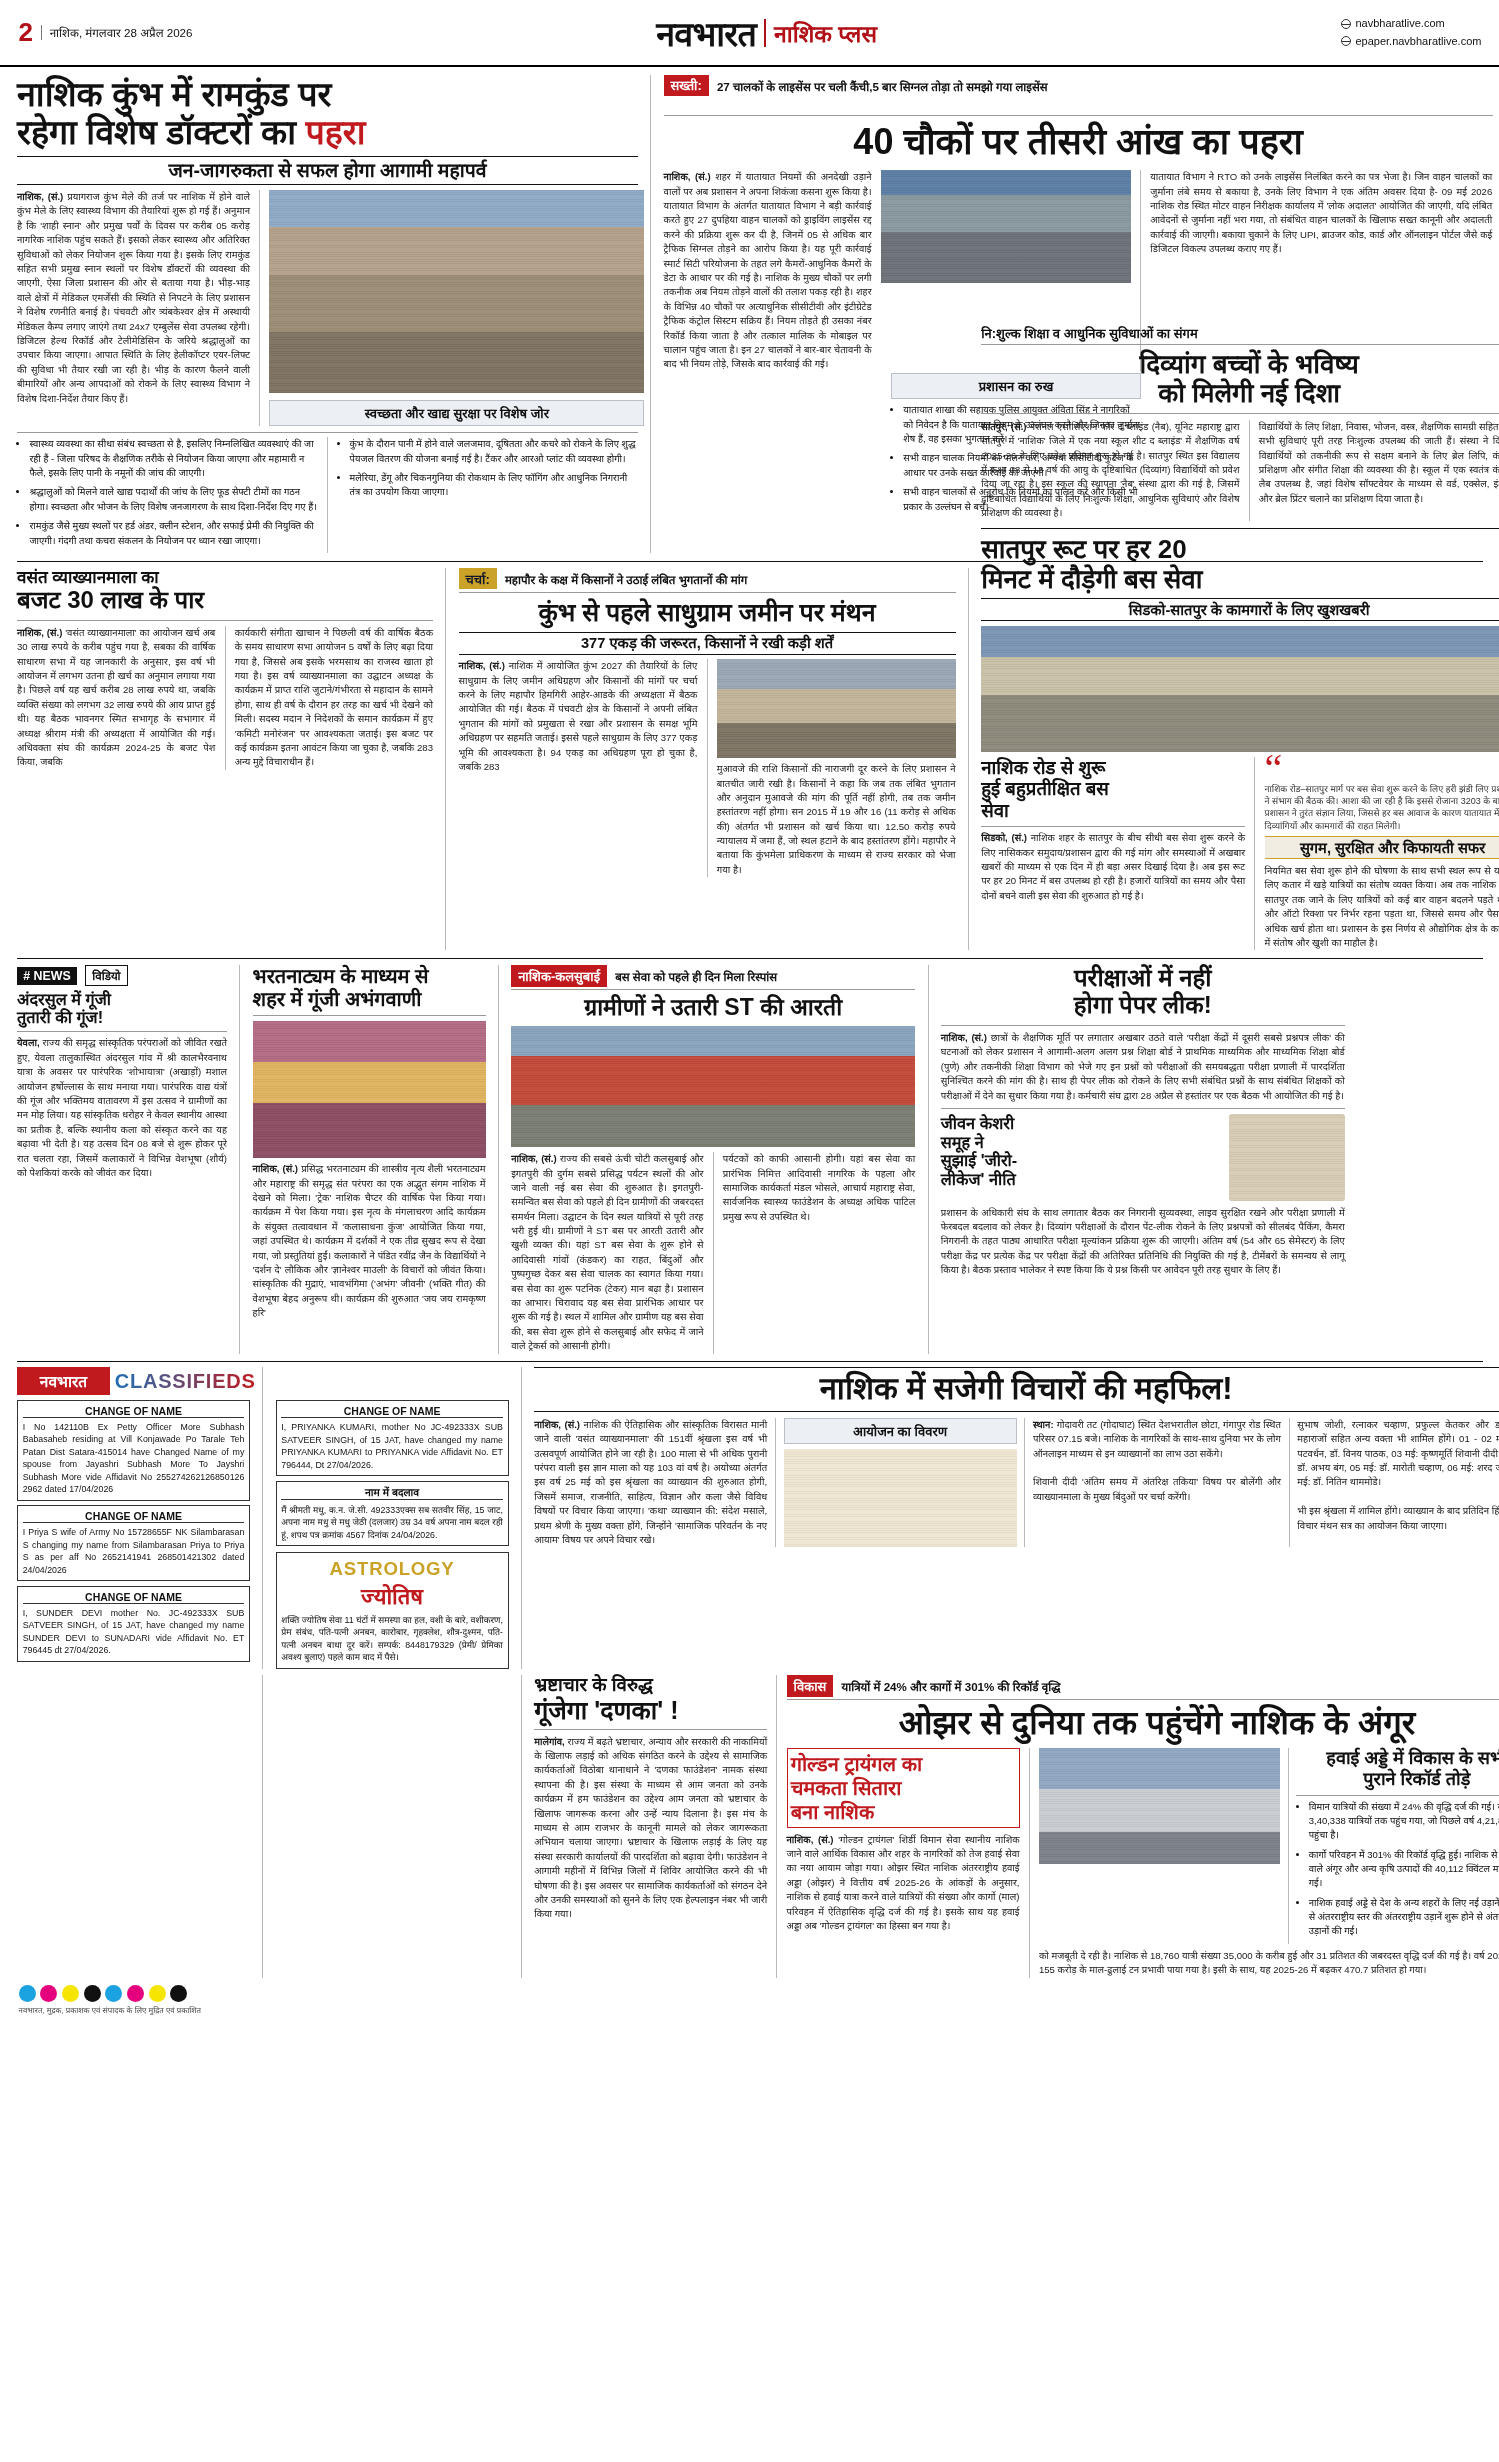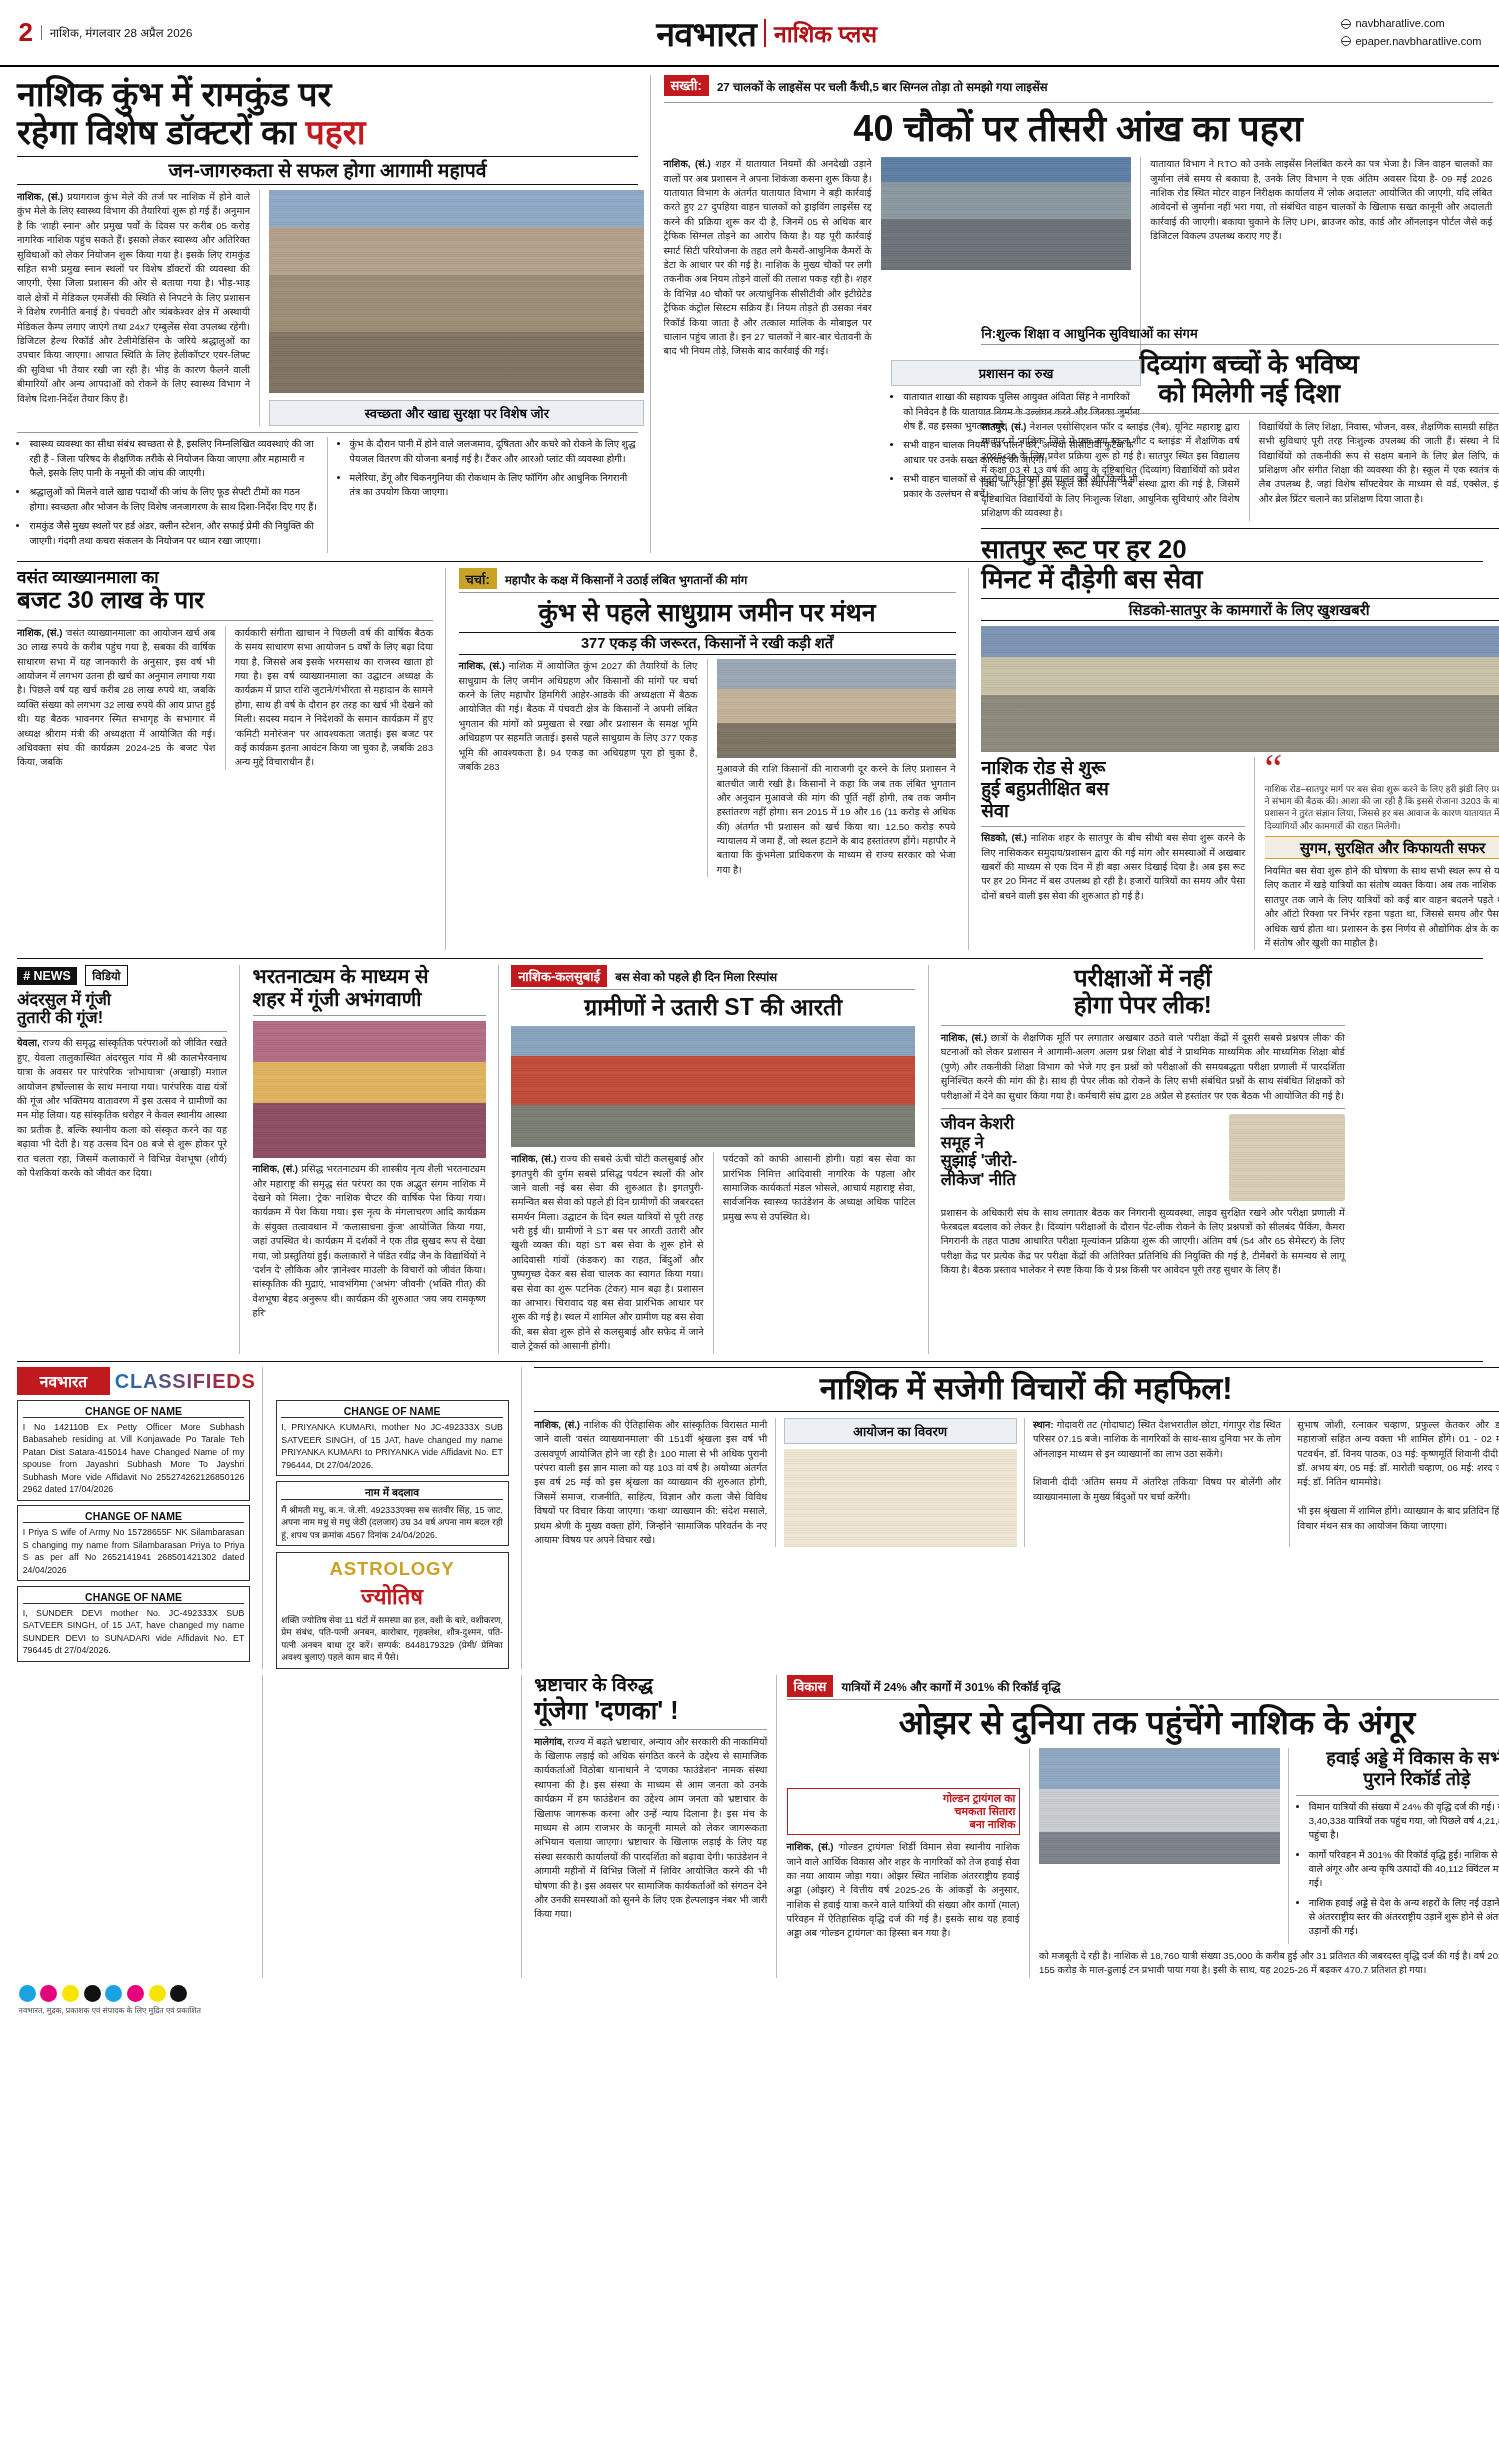--- a/index.html
+++ b/index.html
@@ -246,21 +246,21 @@
             <li>कुंभ के दौरान पानी में होने वाले जलजमाव, दूषितता और कचरे को रोकने के लिए शुद्ध पेयजल वितरण की योजना बनाई गई है। टैंकर और आरओ प्लांट की व्यवस्था होगी।</li>
             <li>मलेरिया, डेंगू और चिकनगुनिया की रोकथाम के लिए फॉगिंग और आधुनिक निगरानी तंत्र का उपयोग किया जाएगा।</li>
           </ul>
         </div>
       </div>
     </div>
 
     <div class="vert-sep"></div>
 
     <div>
-      <div style="border-bottom:0.8px solid #999;padding-bottom:6px;">
+      <div style="border-bottom:0.8px solid #999;padding-bottom:19px;">
         <span class="kicker">सख्ती:</span>
         <span class="kicker-text">27 चालकों के लाइसेंस पर चली कैंची,5 बार सिग्नल तोड़ा तो समझो गया लाइसेंस</span>
       </div>
       <div class="hl" style="font-size:36px;text-align:center;margin:6.2px 0 7.8px;">40 चौकों पर तीसरी आंख का पहरा</div>
 
       <div style="display:grid;grid-template-columns:208px 250px 0.8px 342px;gap:0 9.3px;">
         <div class="body-text">
           <span class="lead-in">नाशिक, (सं.)</span>
           <span>शहर में यातायात नियमों की अनदेखी उड़ाने वालों पर अब प्रशासन ने अपना शिकंजा कसना शुरू किया है। यातायात विभाग के अंतर्गत यातायात विभाग ने बड़ी कार्रवाई करते हुए 27 दुपहिया वाहन चालकों को ड्राइविंग लाइसेंस रद्द करने की प्रक्रिया शुरू कर दी है, जिनमें 05 से अधिक बार ट्रैफिक सिग्नल तोड़ने का आरोप किया है। यह पूरी कार्रवाई स्मार्ट सिटी परियोजना के तहत लगे कैमरों-आधुनिक कैमरों के डेटा के आधार पर की गई है। नाशिक के मुख्य चौकों पर लगी तकनीक अब नियम तोड़ने वालों की तलाश पकड़ रही है। शहर के विभिन्न 40 चौकों पर अत्याधुनिक सीसीटीवी और इंटीग्रेटेड ट्रैफिक कंट्रोल सिस्टम सक्रिय हैं। नियम तोड़ते ही उसका नंबर रिकॉर्ड किया जाता है और तत्काल मालिक के मोबाइल पर चालान पहुंच जाता है। इन 27 चालकों ने बार-बार चेतावनी के बाद भी नियम तोड़े, जिसके बाद कार्रवाई की गई।</span>
         </div>
@@ -564,21 +564,21 @@
         <div class="vert-sep"></div>
 
         <div>
           <div style="border-bottom:0.8px solid #999;padding-bottom:2.3px;">
             <span class="kicker">विकास</span>
             <span class="kicker-text">यात्रियों में 24% और कार्गो में 301% की रिकॉर्ड वृद्धि</span>
           </div>
           <div class="hl" style="font-size:33px;text-align:center;margin:5.4px 0;">ओझर से दुनिया तक पहुंचेंगे नाशिक के अंगूर</div>
           <div style="display:grid;grid-template-columns:233px 0.8px 492px;gap:0 9.3px;">
             <div>
-              <div class="hl" style="font-size:11px;text-align:right;color:#c01a1f;line-height:1.2;border:0.8px solid #c01a1f;padding:3.1px;margin-top:40px;">
+              <div class="hl" style="font-size:20px;text-align:left;color:#c01a1f;line-height:1.2;border:0.8px solid #c01a1f;padding:3.1px;">
                 <span>गोल्डन ट्रायंगल का</span><br>
                 <span>चमकता सितारा</span><br>
                 <span>बना नाशिक</span>
               </div>
               <div class="body-text" style="margin-top:4.7px;">
                 <span class="lead-in">नाशिक, (सं.)</span>
                 <span>'गोल्डन ट्रायंगल' शिर्डी विमान सेवा स्थानीय नाशिक जाने वाले आर्थिक विकास और शहर के नागरिकों को तेज हवाई सेवा का नया आयाम जोड़ा गया। ओझर स्थित नाशिक अंतरराष्ट्रीय हवाई अड्डा (ओझर) ने वित्तीय वर्ष 2025-26 के आंकड़ों के अनुसार, नाशिक से हवाई यात्रा करने वाले यात्रियों की संख्या और कार्गो (माल) परिवहन में ऐतिहासिक वृद्धि दर्ज की गई है। इसके साथ यह हवाई अड्डा अब 'गोल्डन ट्रायंगल' का हिस्सा बन गया है।</span>
               </div>
             </div>
             <div class="vert-sep"></div>

